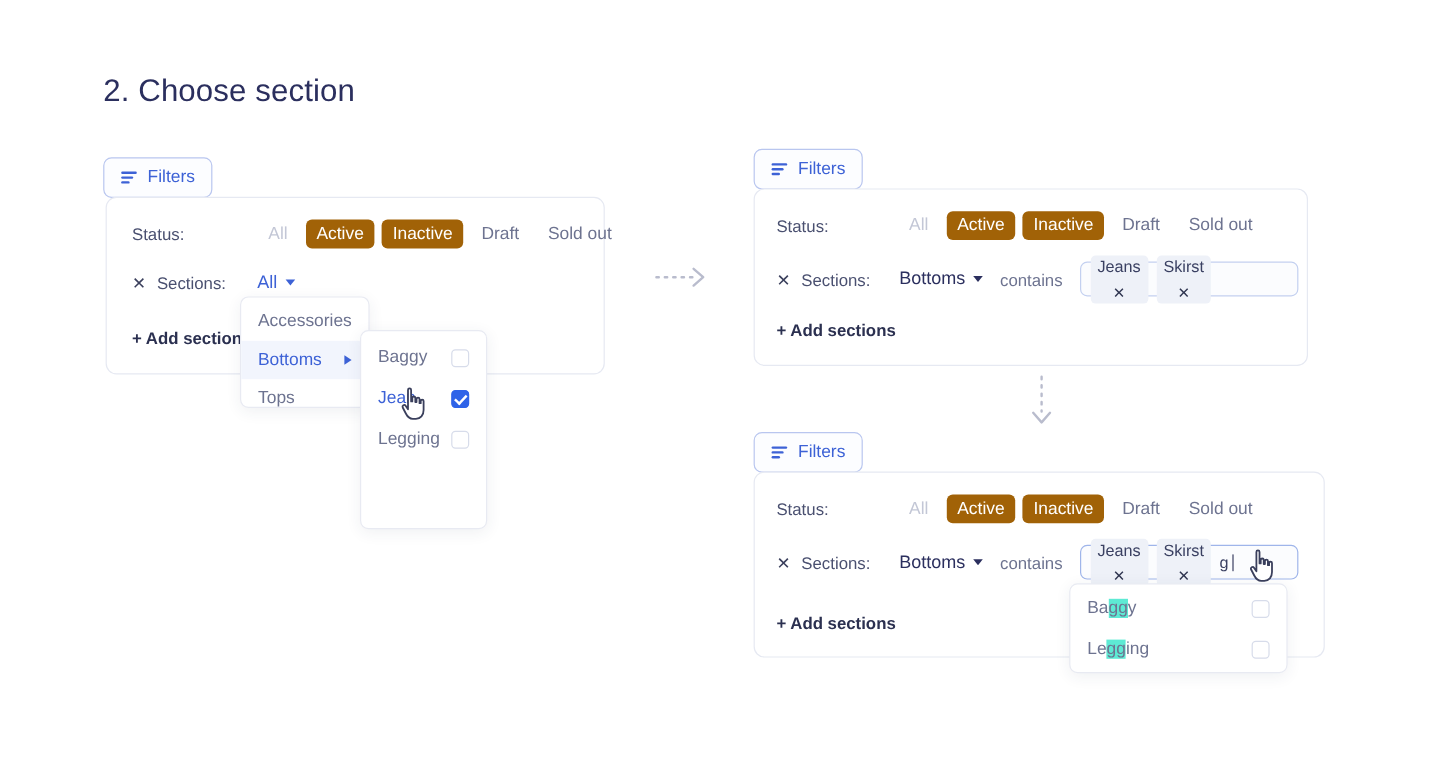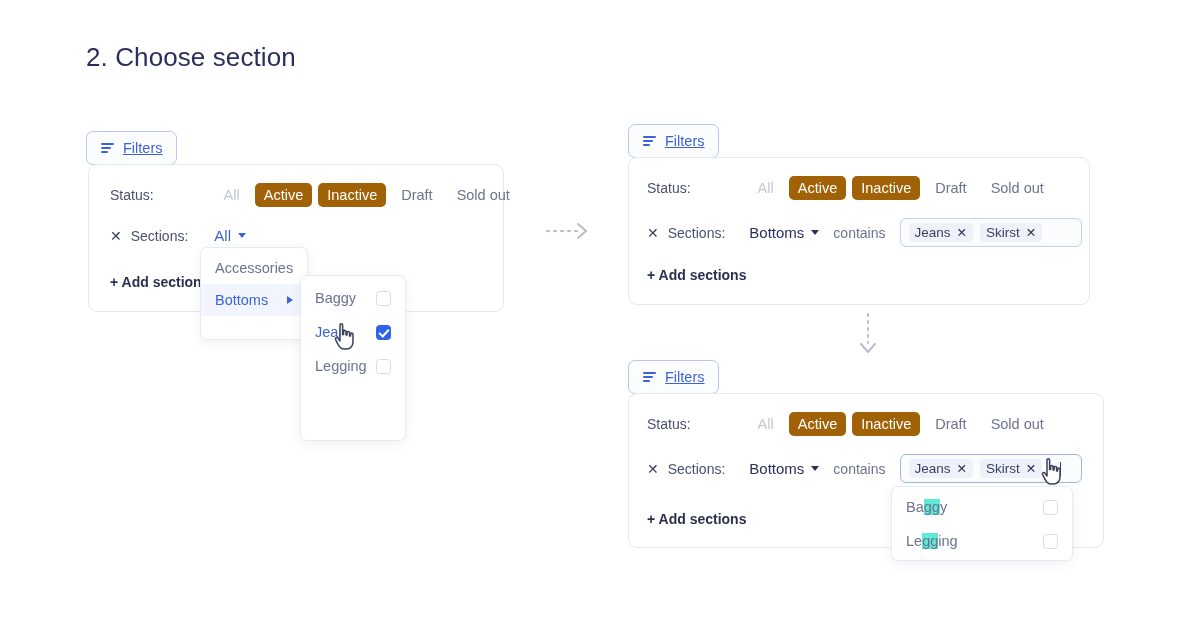--- a/index.html
+++ b/index.html
@@ -7,33 +7,33 @@
     margin: 0; padding: 0;
     width: 1200px; height: 636px;
     background: #ffffff;
     font-family: "Liberation Sans", sans-serif;
     -webkit-font-smoothing: antialiased;
   }
   .canvas { position: relative; width: 1200px; height: 636px; overflow: hidden; background: #fff; }
 
   
   .page-title {
-    position: absolute; left: 86px; top: 42px;
+    position: absolute; left: 86px; top: 60px;
     font-size: 26px; font-weight: 400; letter-spacing: .1px;
     color: #2b2f5e; white-space: nowrap;
   }
 
   
   .filters-btn {
     position: absolute;
     display: flex; align-items: center; gap: 9px;
     padding: 16px 14px; height: 31px;
     border: 1px solid #b9c6ef; border-radius: 7px;
     background: #fcfdff; color: #3d62d6;
-    font-size: 14.5px; cursor: pointer; text-decoration: underline;
+    font-size: 14.5px; cursor: pointer;
   }
   .filt-icon { display: flex; flex-direction: column; gap: 2.5px; width: 13px; }
   .filt-icon i { display: block; height: 1.7px; background: #3d62d6; border-radius: 2px; }
   .filt-icon i:nth-child(1) { width: 13px; }
   .filt-icon i:nth-child(2) { width: 10px; }
   .filt-icon i:nth-child(3) { width: 7px; }
 
   
   .filter-card {
     position: absolute;
@@ -75,21 +75,21 @@
   .tag-input {
     display: inline-flex; align-items: center; gap: 7px;
     border: 1px solid #c3d0f0; border-radius: 6px;
     background: #fbfcfe; padding: 4px 8px; height: 29px;
     margin-left: 14px; cursor: text;
   }
   .tag-input.focused { border-color: #9fb5ea; }
   .tag {
     display: inline-flex; align-items: center; gap: 6px;
     background: #eef1f8; border-radius: 4px;
-    padding: 2px 6px; font-size: 13.5px; color: #3a4062;
+    padding: 2px 6px; font-size: 13.5px; color: #3a4062; flex-direction: column;
   }
   .tag .tx { color: #2f3550; font-size: 12.5px; cursor: pointer; }
   .typed { font-size: 13.5px; color: #3a4062; position: relative; padding-right: 2px; }
   .typed::after {
     content: ""; position: absolute; right: -2px; top: 1px;
     width: 1px; height: 14px; background: #3a4062;
   }
 
   
   .add-sections {
@@ -180,20 +180,23 @@
     <div class="add-sections" style="left:21px; top:109px;">+ Add sections</div>
   </div>
 
   <div class="menu" style="left:200px; top:247px; width:108px; height:93px;text-align:right;">
     <div class="menu-item" style="margin-top:4px;">
       <span>Accessories</span>
     </div>
     <div class="menu-item hover">
       <span>Bottoms</span>
       <span class="arrow-right"></span>
+    </div>
+    <div class="menu-item">
+      <span>Tops</span>
     </div>
   </div>
 
   <div class="menu" style="left:300px; top:275px; width:106px; height:166px;">
     <div class="menu-item" style="margin-top:6px;">
       <span>Baggy</span>
       <span class="cbx"></span>
     </div>
     <div class="menu-item blue" style="margin-top:2px;">
       <span>Jean</span>

